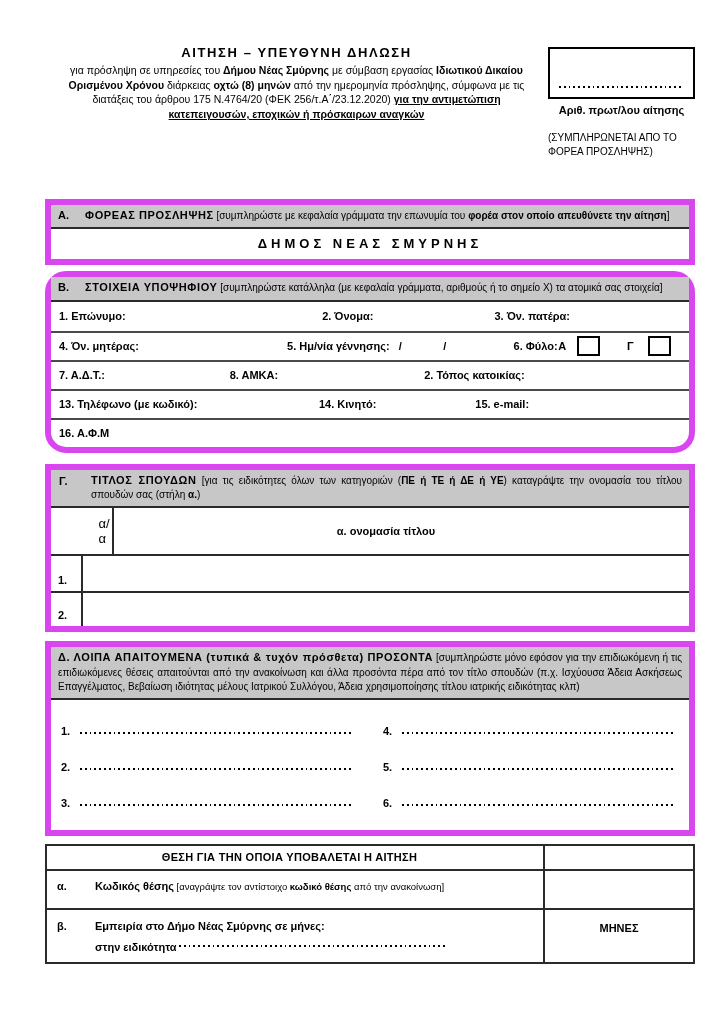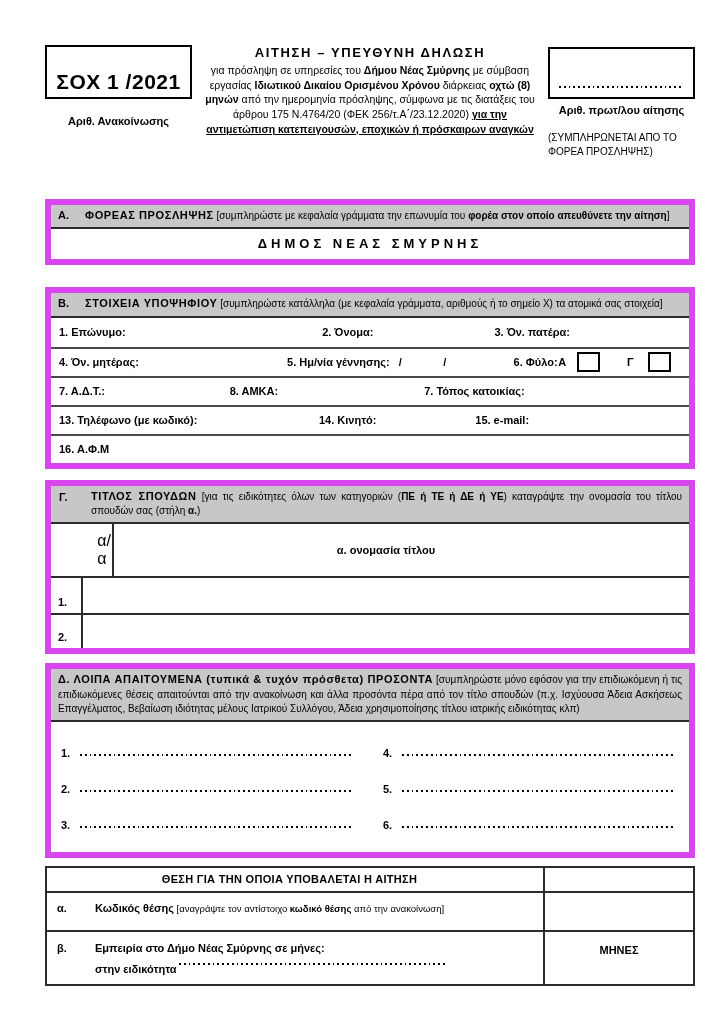--- a/index.html
+++ b/index.html
@@ -43,35 +43,35 @@
     padding:3px 7px 4px 7px; font-size:10px; line-height:1.4; text-align:justify;
   }
   .sec-letter { font-weight:bold; font-size:11px; margin-right:16px; }
   .sec-title { font-weight:bold; font-size:11px; letter-spacing:0.6px; }
 
   
   .sectionA { margin-top:40px; }
   .a-value { text-align:center; font-weight:bold; font-size:13px; letter-spacing:4px; padding:7px 0 8px 0; }
 
   
-  .sectionB { margin-top:22px; }
+  .sectionB { margin-top:6px;border-radius:21px; }
   .b-row { position:relative; height:29px; font-size:11px; font-weight:bold; }
   .b-row + .b-row { border-top:2px solid #4a4a4a; }
   .bf { position:absolute; top:50%; transform:translateY(-50%); white-space:nowrap; }
   .chk {
     position:absolute; top:50%; transform:translateY(-50%);
     width:23px; height:20px; border:2px solid #000; background:#fff;
   }
 
   
   .sectionC { margin-top:11px; }
   .c-bar { position:relative; padding-left:40px; }
   .c-letter { position:absolute; left:8px; top:4px; }
   .c-grid-head { display:grid; grid-template-columns:32px 1fr; border-bottom:2px solid #2b2b2b; }
-  .c-idx { border-right:2px solid #2b2b2b; display:flex; align-items:center; justify-content:center; font-size:16px; padding:8px 8px;margin-left:45px; }
+  .c-idx { border-right:2px solid #2b2b2b; display:flex; align-items:center; justify-content:center; font-size:13px; padding:8px 8px;margin-left:45px; }
   .c-title-cell { display:flex; align-items:center; justify-content:center; font-weight:bold; font-size:11px; }
   .c-row { display:grid; grid-template-columns:32px 1fr; height:35px; }
   .c-row + .c-row { border-top:2px solid #2b2b2b; }
   .c-num { border-right:2px solid #2b2b2b; display:flex; align-items:flex-end; padding:0 0 5px 7px; font-weight:bold; font-size:11px; }
 
   
   .sectionD { margin-top:9px; }
   .d-bar { text-align:justify; }
   .d-body {
     display:grid; grid-template-columns:1fr 1fr; column-gap:30px;
@@ -87,37 +87,31 @@
   .pt-row + .pt-row { border-top:2px solid #2b2b2b; }
   .pt-right { border-left:2px solid #2b2b2b; }
   .pt-head-left { text-align:center; font-weight:bold; font-size:11px; padding:5px 0 6px 0; letter-spacing:0.3px; }
   .pt-a-left { padding:9px 10px 16px 10px; font-size:11px; display:flex; }
   .pt-letter { font-weight:bold; width:38px; flex:none; }
   .pt-a-text { font-weight:bold; }
   .pt-hint { font-weight:normal; font-size:9.5px; }
   .pt-hint b { font-weight:bold; }
   .pt-b-left { padding:10px 10px 8px 10px; font-size:11px; display:flex; min-height:52px; }
   .pt-b-main { flex:1; font-weight:bold; }
-  .pt-b-line2 { display:flex; align-items:flex-start; margin-top:9px; width:82%; }
+  .pt-b-line2 { display:flex; align-items:center; margin-top:9px; width:82%; }
   .pt-b-leader { flex:1; margin-bottom:2px; margin-left:2px; }
   .pt-months { text-align:center; padding-top:12px; font-weight:bold; font-size:11px; }
 </style>
 </head>
 <body>
 
 <div class="page">
   <div class="content">
 
     <div class="header-row">
-      <div class="hdr-left">
-        <div class="ann-box">
-          <span>ΣΟΧ 1 /2021</span>
-        </div>
-        <div class="ann-caption">Αριθ. Ανακοίνωσης</div>
-      </div>
 
       <div class="hdr-center">
         <div class="hdr-title">ΑΙΤΗΣΗ – ΥΠΕΥΘΥΝΗ ΔΗΛΩΣΗ</div>
         <div class="hdr-intro"><span>για πρόσληψη σε υπηρεσίες του </span><b>Δήμου Νέας Σμύρνης</b><span> με σύμβαση εργασίας </span><b>Ιδιωτικού Δικαίου Ορισμένου Χρόνου</b><span> διάρκειας </span><b>οχτώ (8) μηνών</b><span> από την ημερομηνία πρόσληψης, σύμφωνα με τις διατάξεις του άρθρου 175 Ν.4764/20 (ΦΕΚ 256/τ.Α΄/23.12.2020) </span><span class="seg-underline">για την αντιμετώπιση κατεπειγουσών, εποχικών ή πρόσκαιρων αναγκών</span></div>
       </div>
 
       <div class="hdr-right">
         <div class="proto-box">
           <div class="dotline proto-dots"></div>
         </div>
@@ -157,21 +151,21 @@
         <span class="bf" style="left:72.5%">6. Φύλο:</span>
         <span class="bf" style="left:79.5%">Α</span>
         <span class="chk" style="left:82.5%"></span>
         <span class="bf" style="left:90.3%">Γ</span>
         <span class="chk" style="left:93.6%"></span>
       </div>
 
       <div class="b-row">
         <span class="bf" style="left:8px">7. Α.Δ.Τ.:</span>
         <span class="bf" style="left:28%">8. ΑΜΚΑ:</span>
-        <span class="bf" style="left:58.5%">7. Τόπος κατοικίας:</span>
+        <span class="bf" style="left:58.5%">2. Τόπος κατοικίας:</span>
       </div>
 
 
       <div class="b-row">
         <span class="bf" style="left:8px">13. Τηλέφωνο (με κωδικό):</span>
         <span class="bf" style="left:42%">14. Κινητό:</span>
         <span class="bf" style="left:66.5%">15. e-mail:</span>
       </div>
 
       <div class="b-row">

